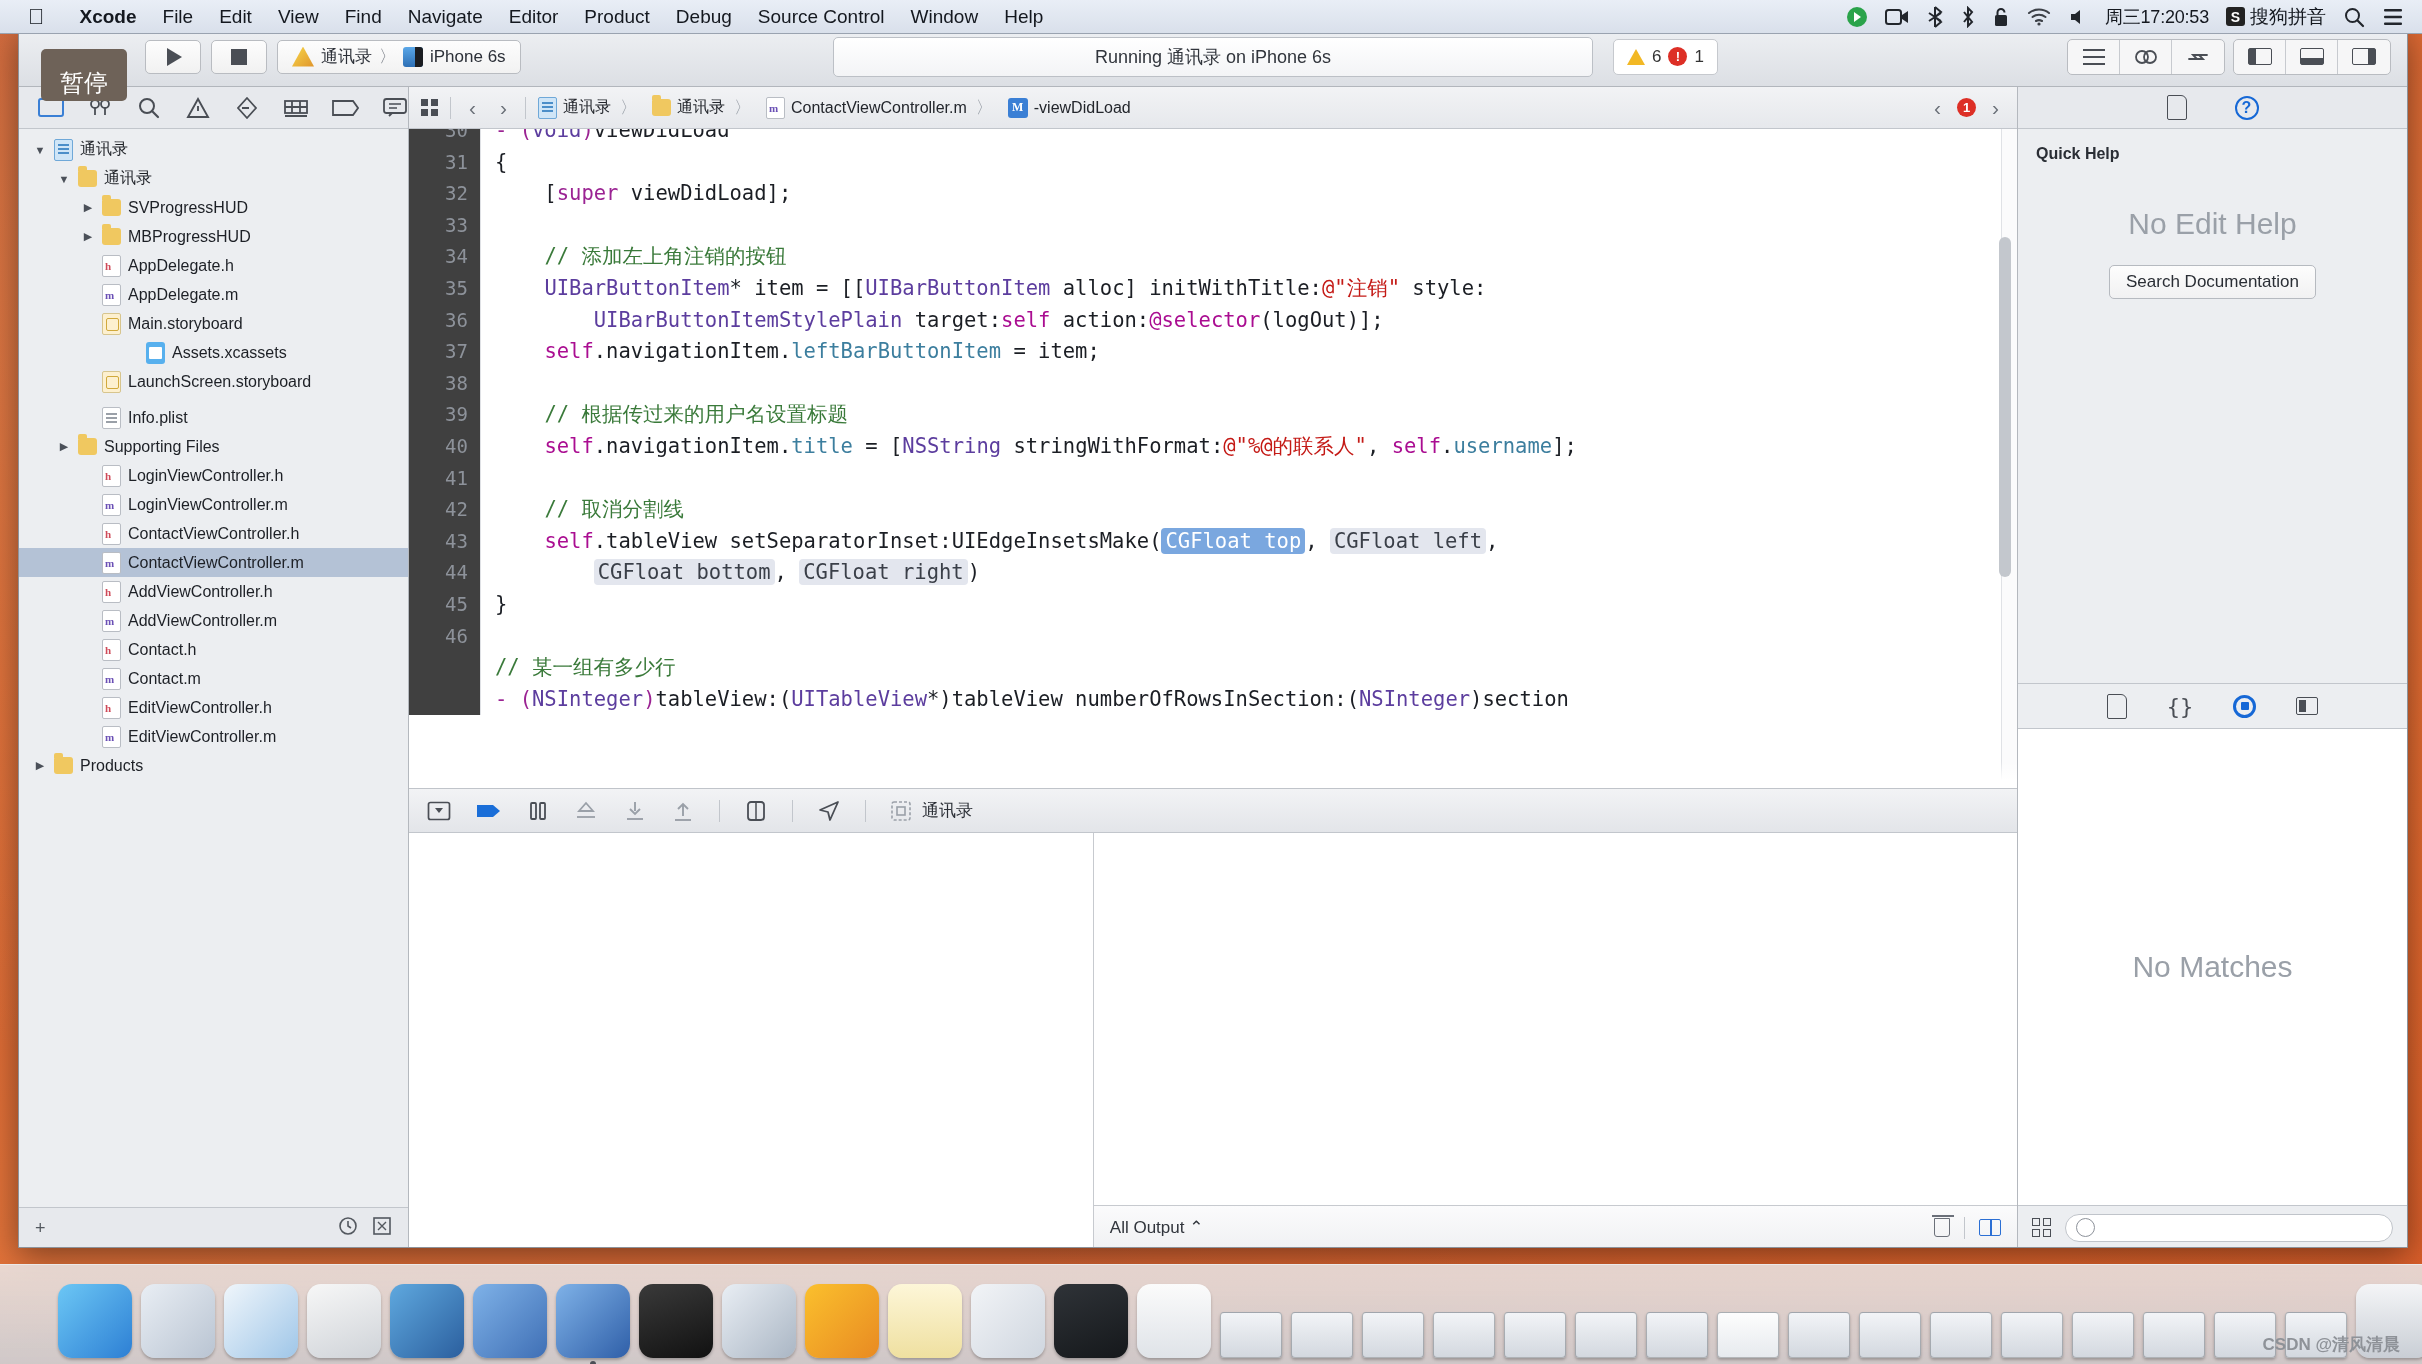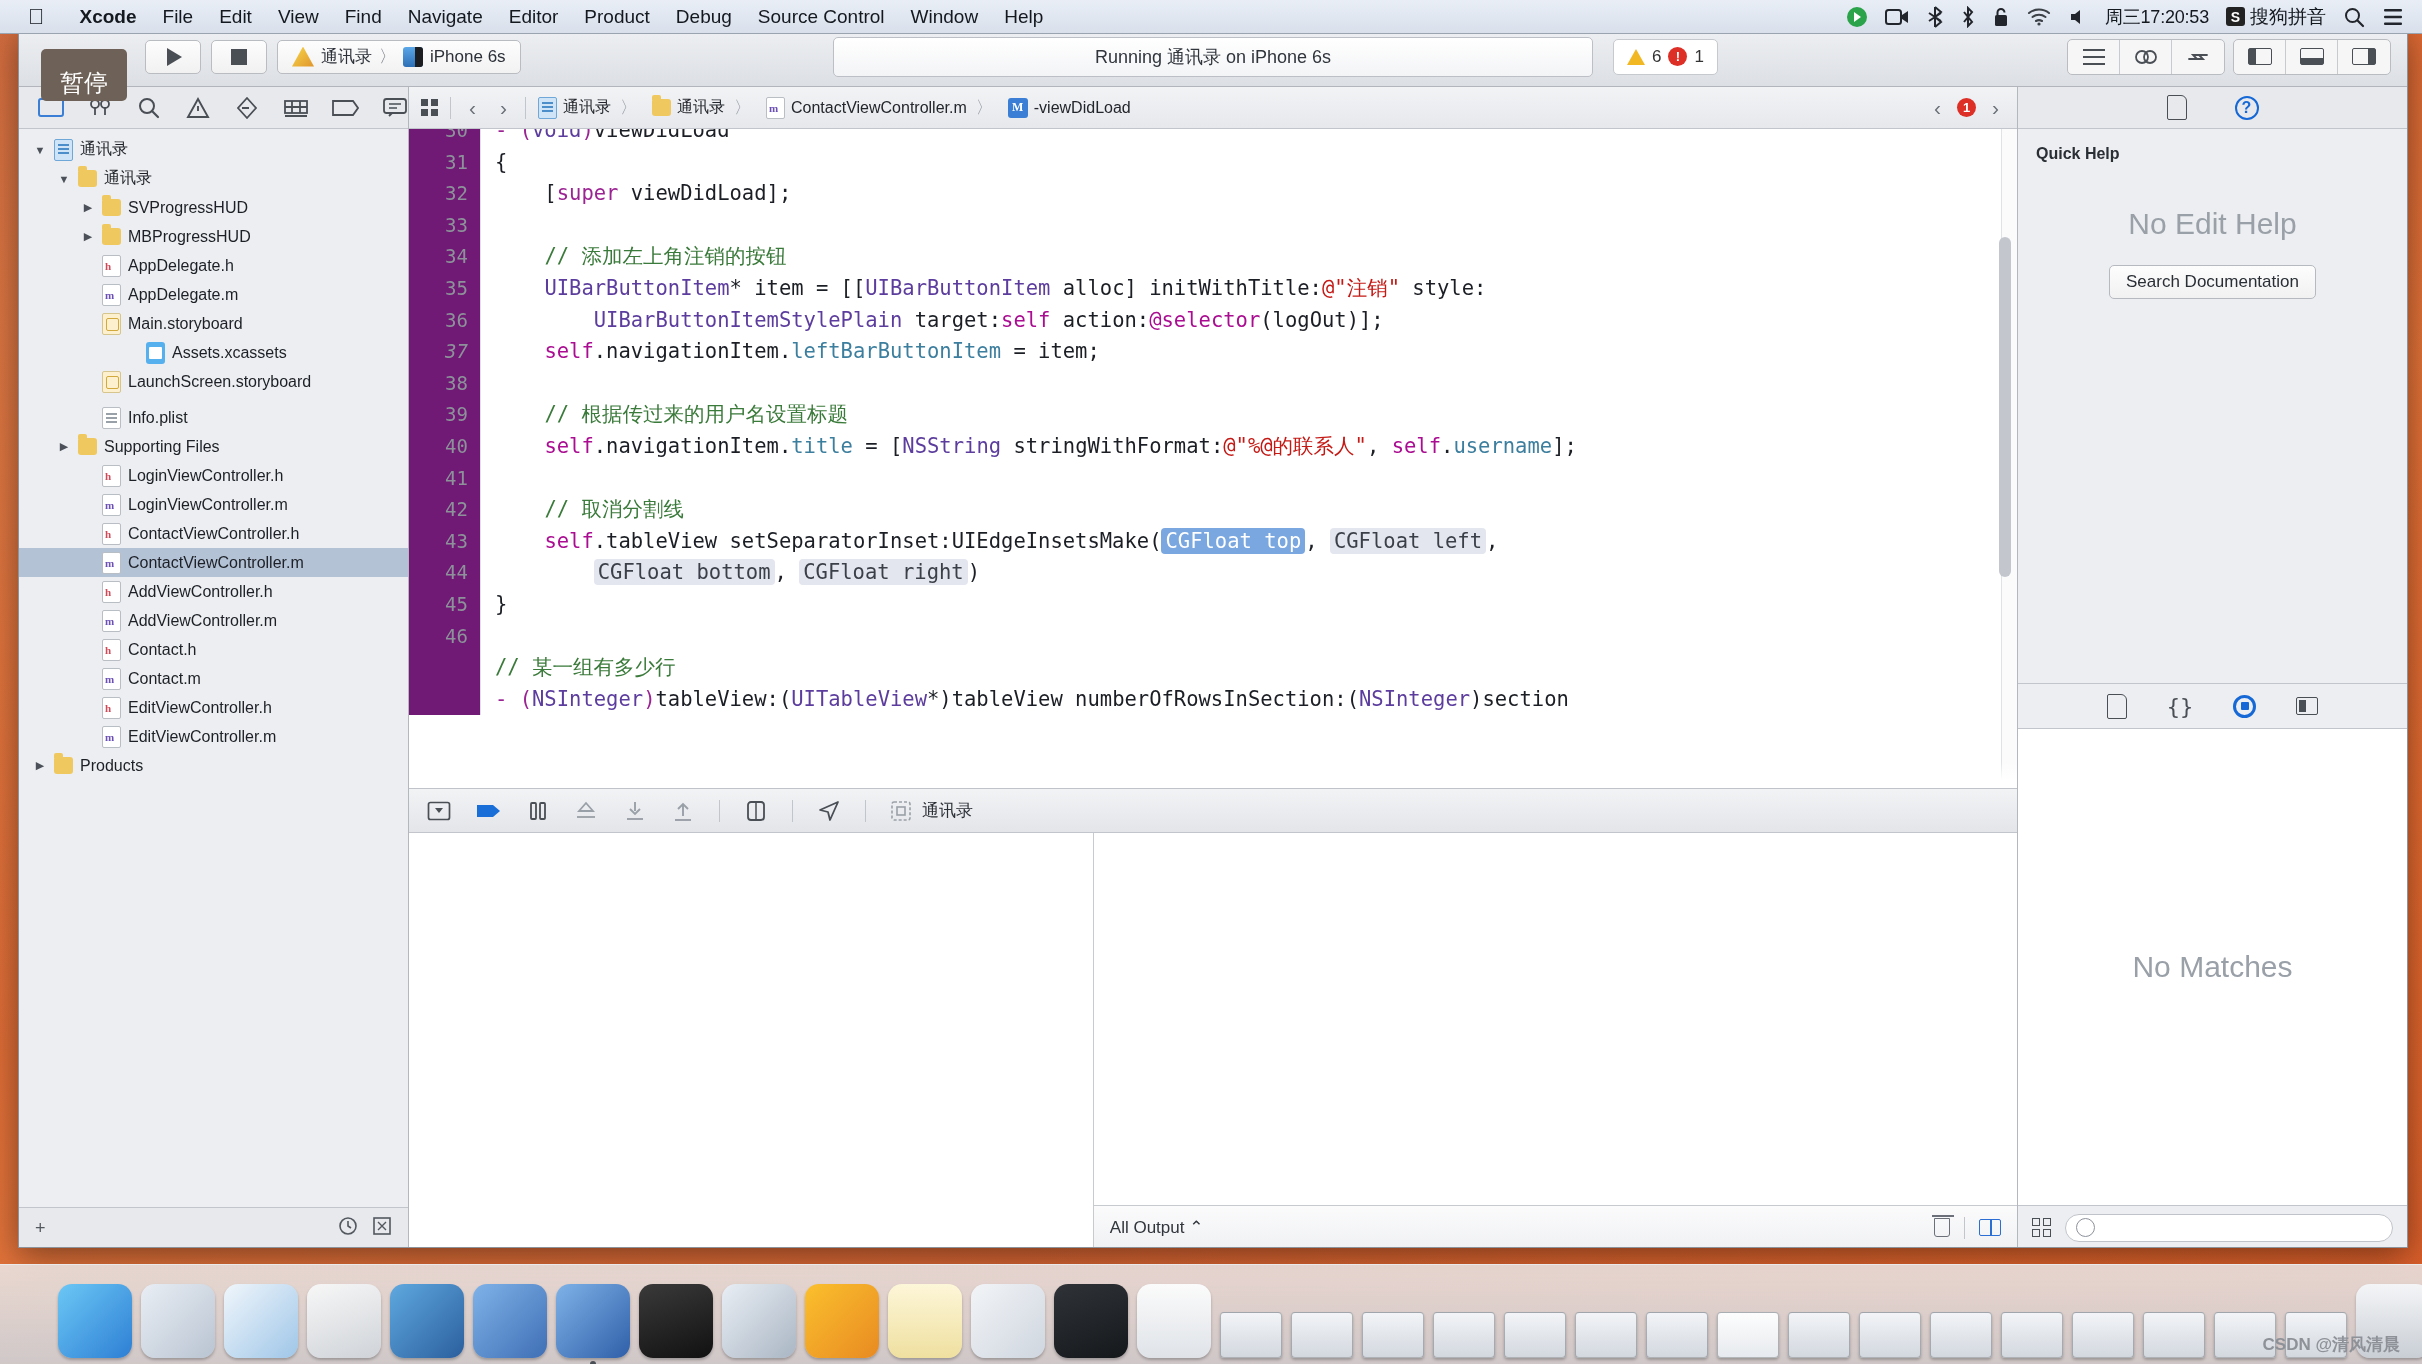--- a/index.html
+++ b/index.html
@@ -112,21 +112,21 @@
   .crumb .sep { color:#9aa0a8; font-size:17px; margin:0 3px; }
   .mIco { width:20px;height:20px;background:#3a7fd5;border-radius:3px;color:#fff;font-weight:bold;font-size:12px;
       display:flex;align-items:center;justify-content:center;font-family:"Liberation Serif",serif;}
   .jbright { margin-left:auto; display:flex; align-items:center; gap:10px; }
   .errDotSm { width:19px;height:19px;border-radius:50%;background:#dd2f26;color:#fff;font-size:13px;font-weight:bold;
       display:flex;align-items:center;justify-content:center;}
 
   
   #editorWrap { position:relative; flex:1; overflow:hidden; background:#fff; border-bottom:1px solid #c0c4ca; }
   #editor { position:relative; font-family:"DejaVu Sans Mono","Liberation Mono",monospace; font-size:20.5px; line-height:31.6px; }
-  #gutter { position:absolute; left:0; top:0; width:72px; height:100%; background:#701a75; border-right:1px solid #dfe1e5;
+  #gutter { position:absolute; left:0; top:0; width:72px; height:100%; background:#404040; border-right:1px solid #dfe1e5;
       text-align:right; color:#8d929a; font-size:19px; line-height:31.6px; padding-top:0; }
   #code { margin-left:72px; padding:0 14px; white-space:pre; color:#1b1e24; }
   .k  { color:#9b2393; }          
   .ty { color:#5c3d9e; }          
   .st { color:#c41a16; }          
   .cm { color:#3a7a3a; }          
   .pr { color:#aa0d91; }          
   .pp { color:#3c7e9e; }          
   .ph { background:#e3e6ee; border-radius:4px; padding:1px 4px; color:#3a3f48; }
   .ph.sel { background:#7aa7df; color:#fff; }
@@ -591,21 +591,21 @@
         <div id="editor" style="margin-top: -14px;">
           <div id="gutter">
               <div style="padding-right: 12px;">30</div>
               <div style="padding-right: 12px;">31</div>
               <div style="padding-right: 12px;">32</div>
               <div style="padding-right: 12px;">33</div>
               <div style="padding-right: 12px;">34</div>
               <div style="padding-right: 12px;">35</div>
               <div style="padding-right: 12px;"></div>
               <div style="padding-right: 12px;">36</div>
-              <div style="padding-right: 12px; font-style: italic;">37</div>
+              <div style="padding-right: 12px;">37</div>
               <div style="padding-right: 12px;">38</div>
               <div style="padding-right: 12px;">39</div>
               <div style="padding-right: 12px;">40</div>
               <div style="padding-right: 12px;">41</div>
               <div style="padding-right: 12px;">42</div>
               <div style="padding-right: 12px;"></div>
               <div style="padding-right: 12px;">43</div>
               <div style="padding-right: 12px;">44</div>
               <div style="padding-right: 12px;">45</div>
               <div style="padding-right: 12px;">46</div>

